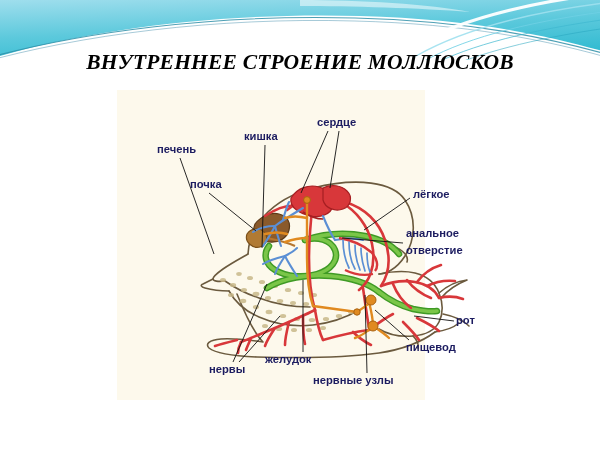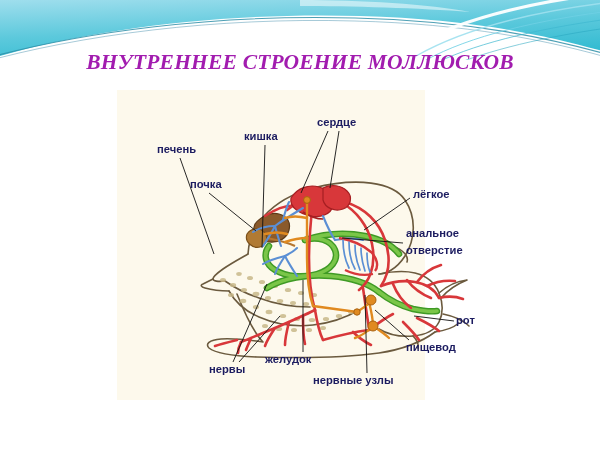--- a/index.html
+++ b/index.html
@@ -35,21 +35,21 @@
   #slide-title {
     position: absolute;
     left: 0; top: 50px;
     width: 600px;
     text-align: center;
     font-family: "Liberation Serif", "DejaVu Serif", serif;
     font-weight: bold;
     font-style: italic;
     font-size: 21.5px;
     letter-spacing: 0.2px;
-    color: #a21caf;
+    color: #000000;
     white-space: nowrap;
   }
 
   
   #figure-panel {
     position: absolute;
     left: 117px; top: 90px;
     width: 308px; height: 310px;
     background: #fdf9ec;
   }

